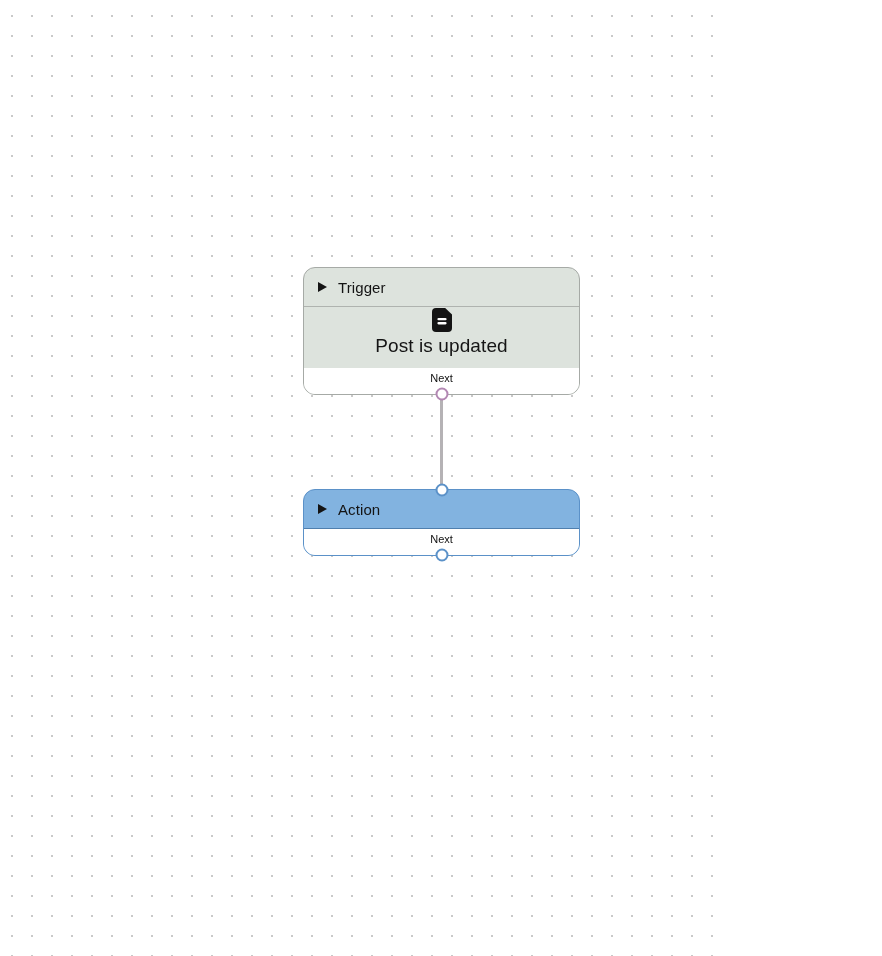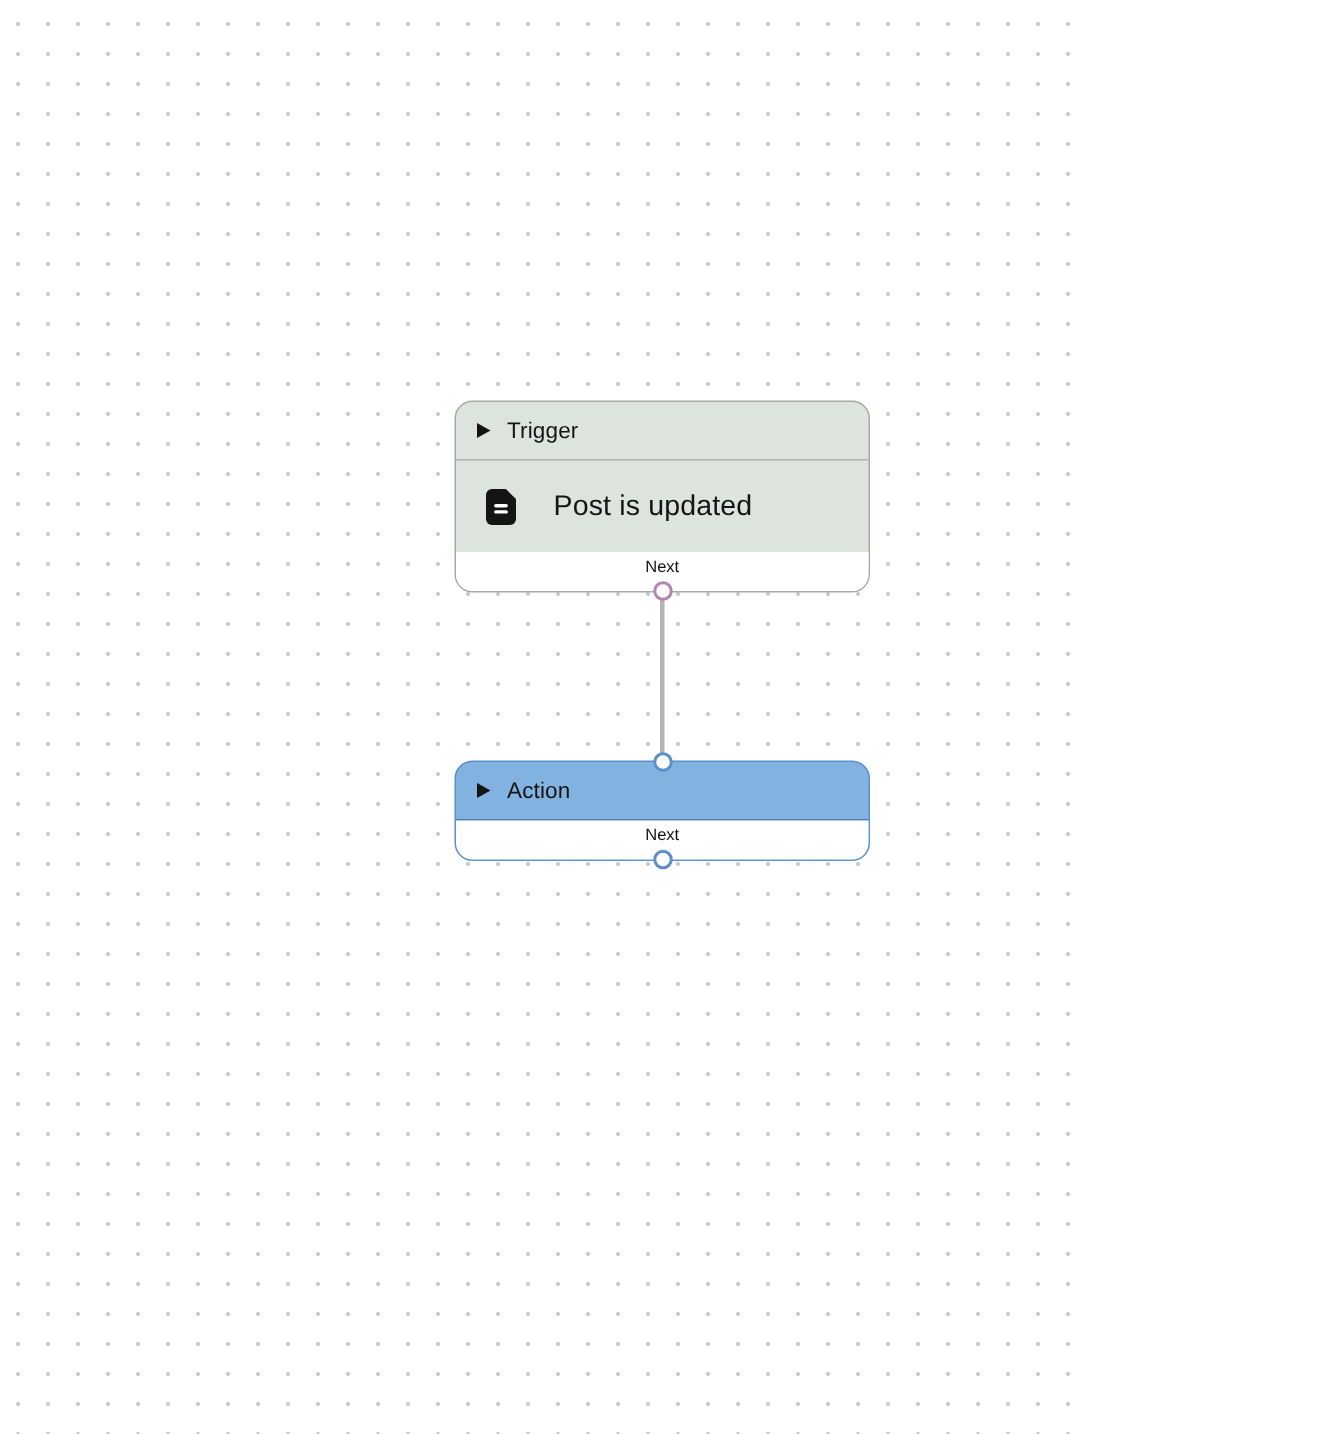--- a/index.html
+++ b/index.html
@@ -34,21 +34,21 @@
     border-radius: 12px;
     z-index: 2;
     color: #141414;
   }
   .node.trigger {
     top: 267px;
     background: #dde3dd;
     border: 1px solid #a6aaa6;
   }
   .node.action {
-    top: 507px;
+    top: 489px;
     background: #82b3e0;
     border: 1.5px solid #5b91c8;
   }
 
   .node-header {
     height: 38px;
     display: flex;
     align-items: center;
     gap: 11px;
     padding: 0 14px;
@@ -64,24 +64,25 @@
     flex: 0 0 auto;
   }
   .divider { height: 1px; }
   .trigger .divider { background: #afb3af; }
   .action  .divider { background: #4f7fae; }
 
   .node-body {
     height: 61px;
     display: flex;
     align-items: center;
-    gap: 24px;
+    gap: 2px;
     padding: 0 19px;
     font-size: 19px;
     letter-spacing: 0.1px;
+    flex-direction: column;
   }
   .node-body .icon { display: inline-flex; flex: 0 0 auto; }
 
   .node-footer {
     height: 26px;
     background: #ffffff;
     border-radius: 0 0 11px 11px;
     text-align: center;
     font-size: 11px;
     padding-top: 4px;

